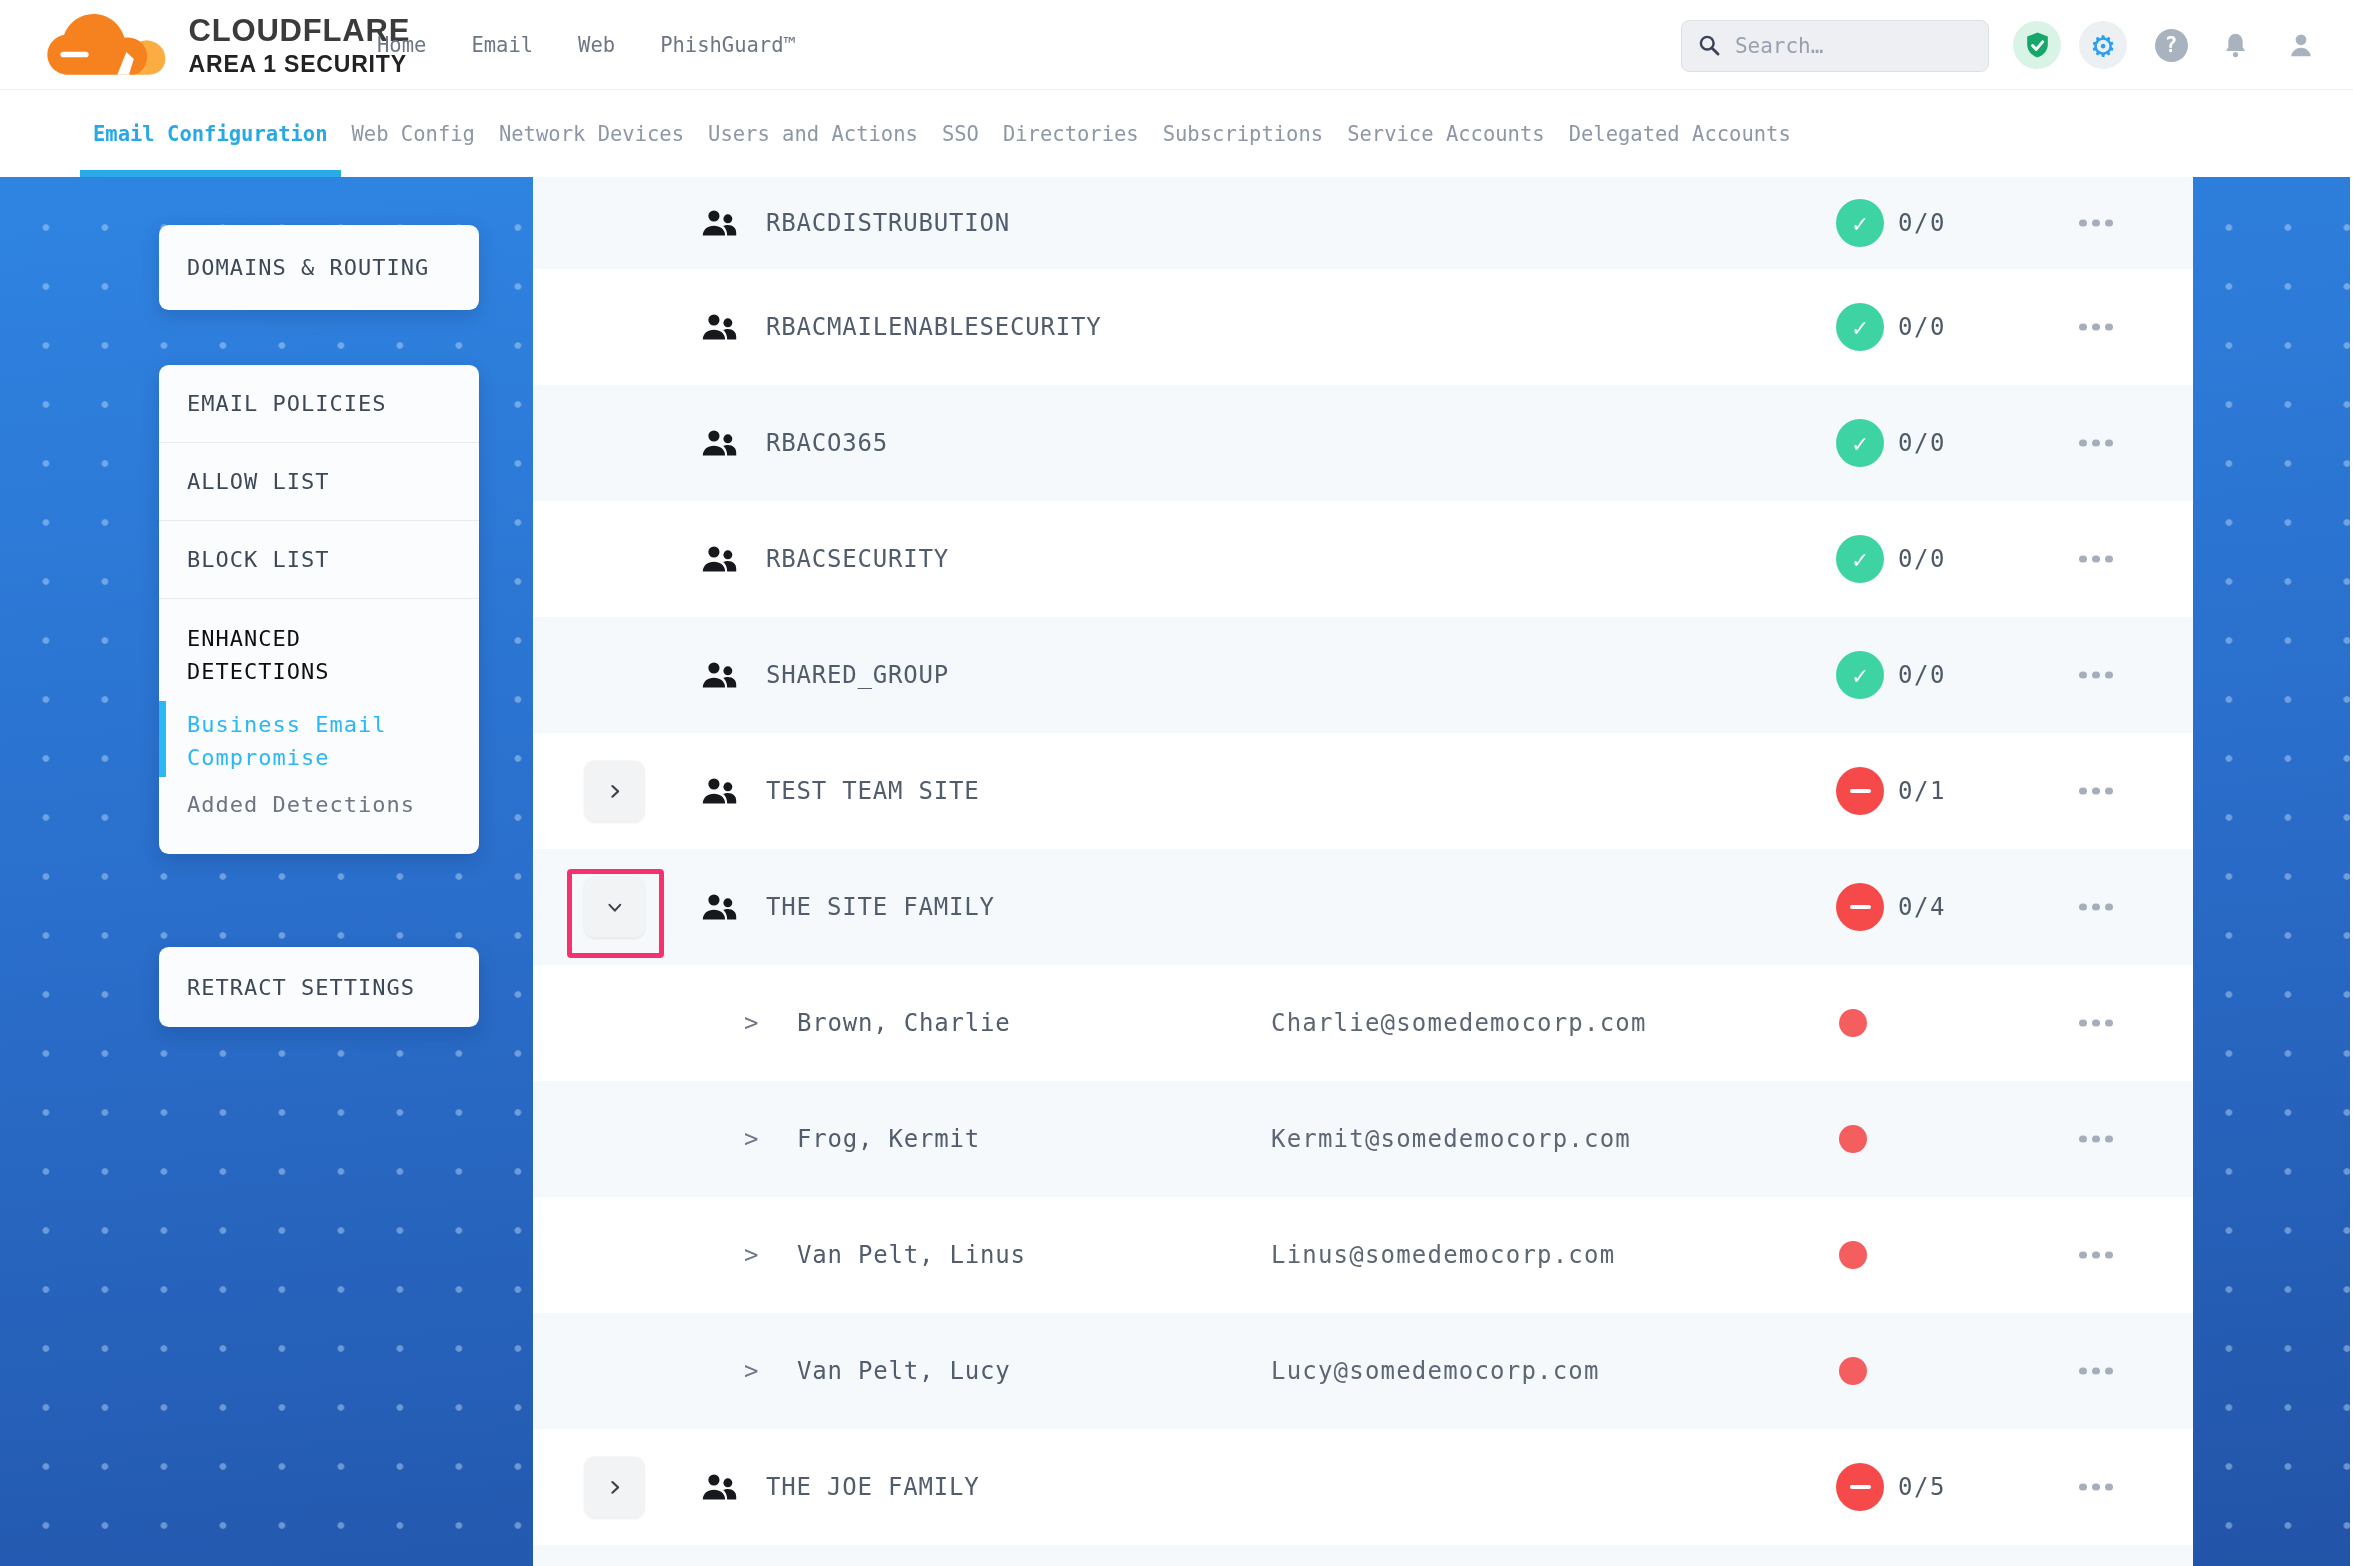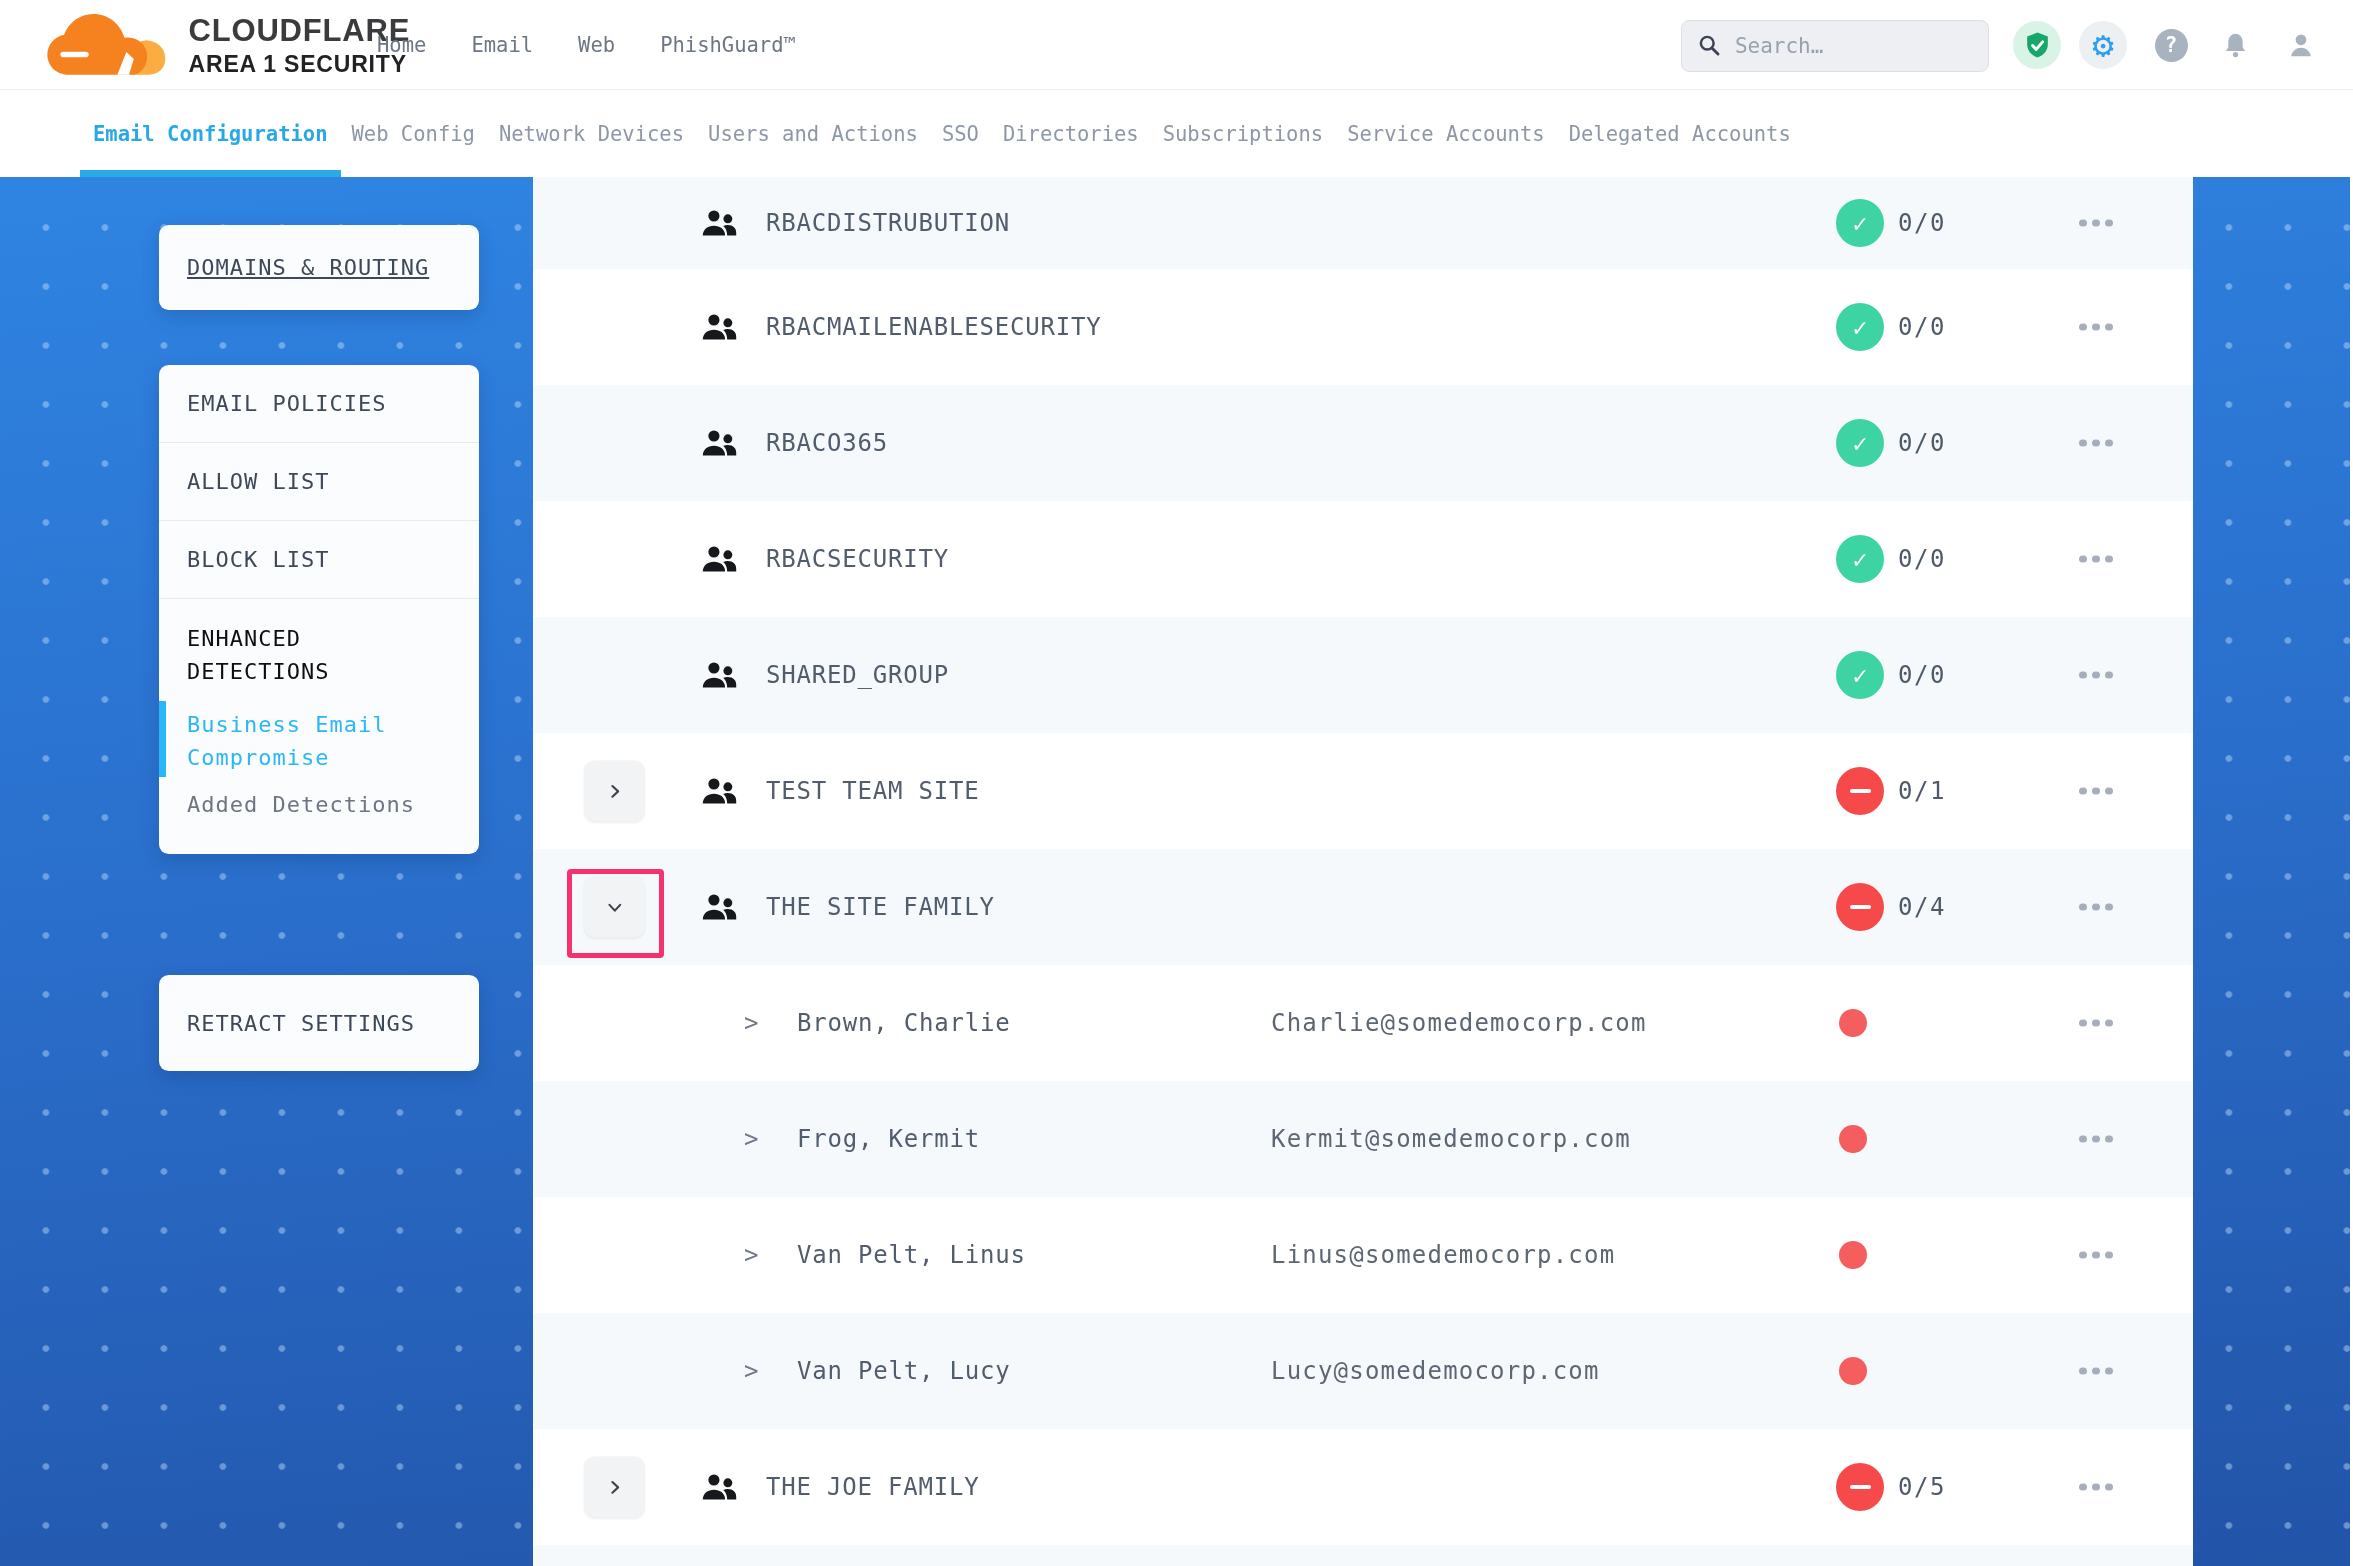--- a/index.html
+++ b/index.html
@@ -44,23 +44,23 @@
   .content{position:absolute;left:0;top:177px;width:100%;height:1390px;
            background:linear-gradient(175deg,#2f84e2 0%,#2a6ecb 48%,#2254a8 100%);}
   .content::before{content:"";position:absolute;inset:0;
            background-image:radial-gradient(rgba(195,222,250,.45) 2.9px,transparent 3.7px);
            background-size:59px 59px;background-position:16.4px 21px;}
   .right-strip{position:absolute;right:0;top:0;width:4.1px;height:100%;background:#fff;z-index:5;}
 
   
   .card{position:absolute;left:159px;width:320px;background:#fafcfe;border-radius:9.8px;
         box-shadow:0 6.6px 18px rgba(15,45,95,.22);z-index:10;font-size:22px;letter-spacing:1px;color:#3e4958;}
-  .card-1{top:48px;height:85px;display:flex;align-items:center;padding:0 28px;text-decoration:underline;}
+  .card-1{top:48px;height:85px;display:flex;align-items:center;padding:0 28px;}
   .card-2{top:188px;padding-bottom:21px;}
-  .card-3{top:798px;height:96px;display:flex;align-items:center;padding:0 28px;}
+  .card-3{top:770px;height:80px;display:flex;align-items:center;padding:0 28px;}
   .s-item{padding:26px 28px;cursor:pointer;}
   .s-item.bordered{border-bottom:1.6px solid #e7ebf1;}
   .s-head{padding:23px 28px 8.2px;color:#0d0f14;line-height:1.5;cursor:default;}
   .s-active{position:relative;color:#2bb7f5;line-height:1.5;padding:11.5px 28px 8.2px;}
   .s-active .active-bar{position:absolute;left:0;top:4.9px;bottom:4.9px;width:6.6px;background:#2bb7f5;}
   .s-muted{color:#6e7582;padding:9.8px 28px 16.4px;}
 
   
   .panel{position:absolute;left:533px;top:0;width:1660px;height:1390px;background:#fff;z-index:8;}
   .row{position:relative;width:100%;height:116px;}

